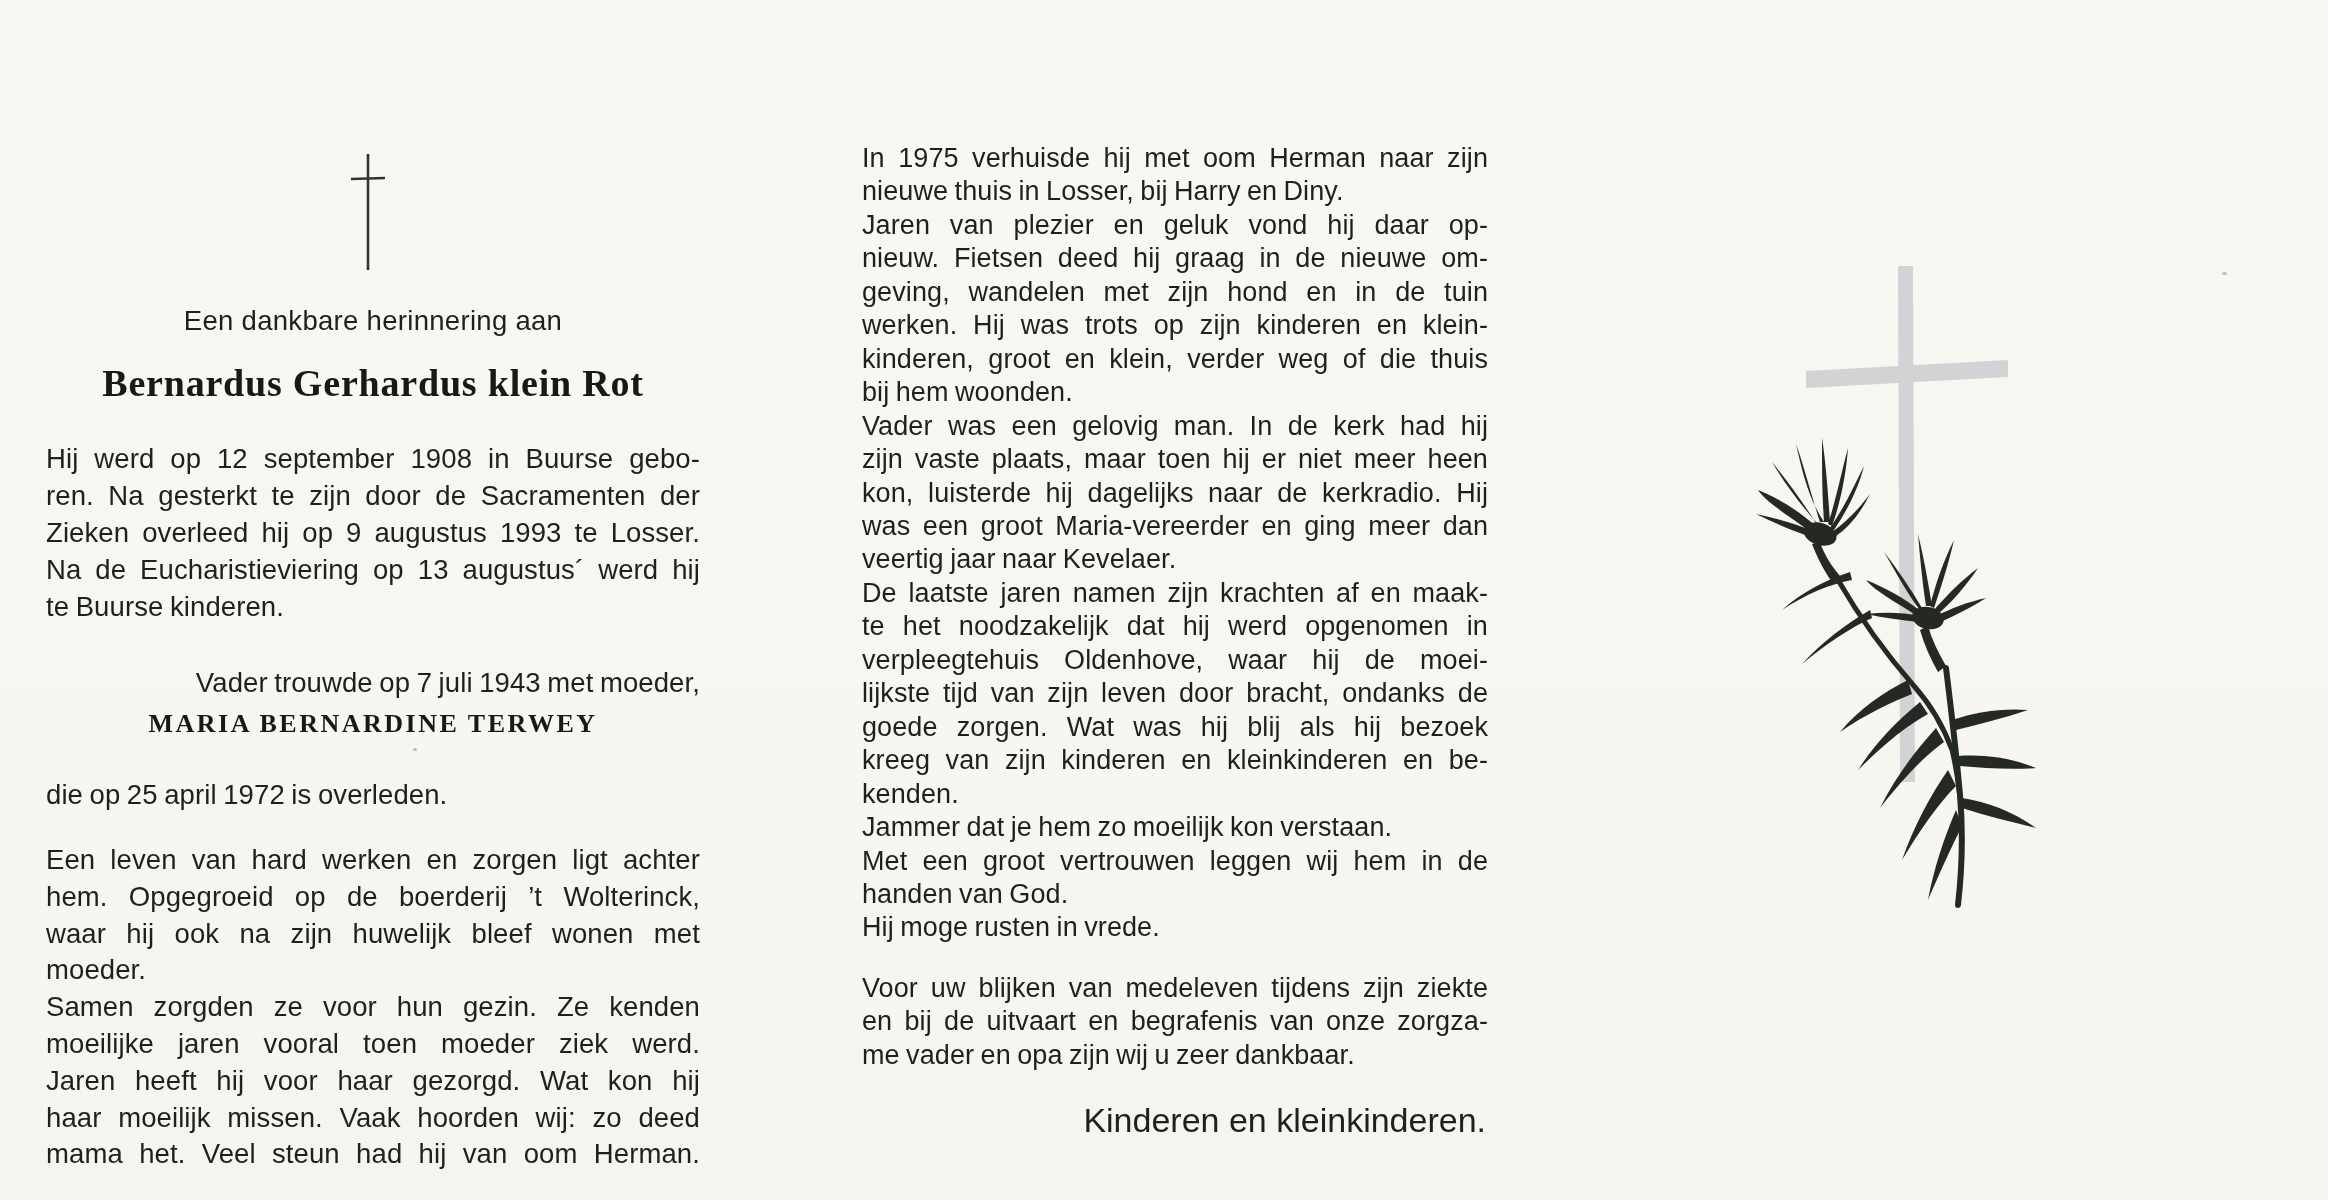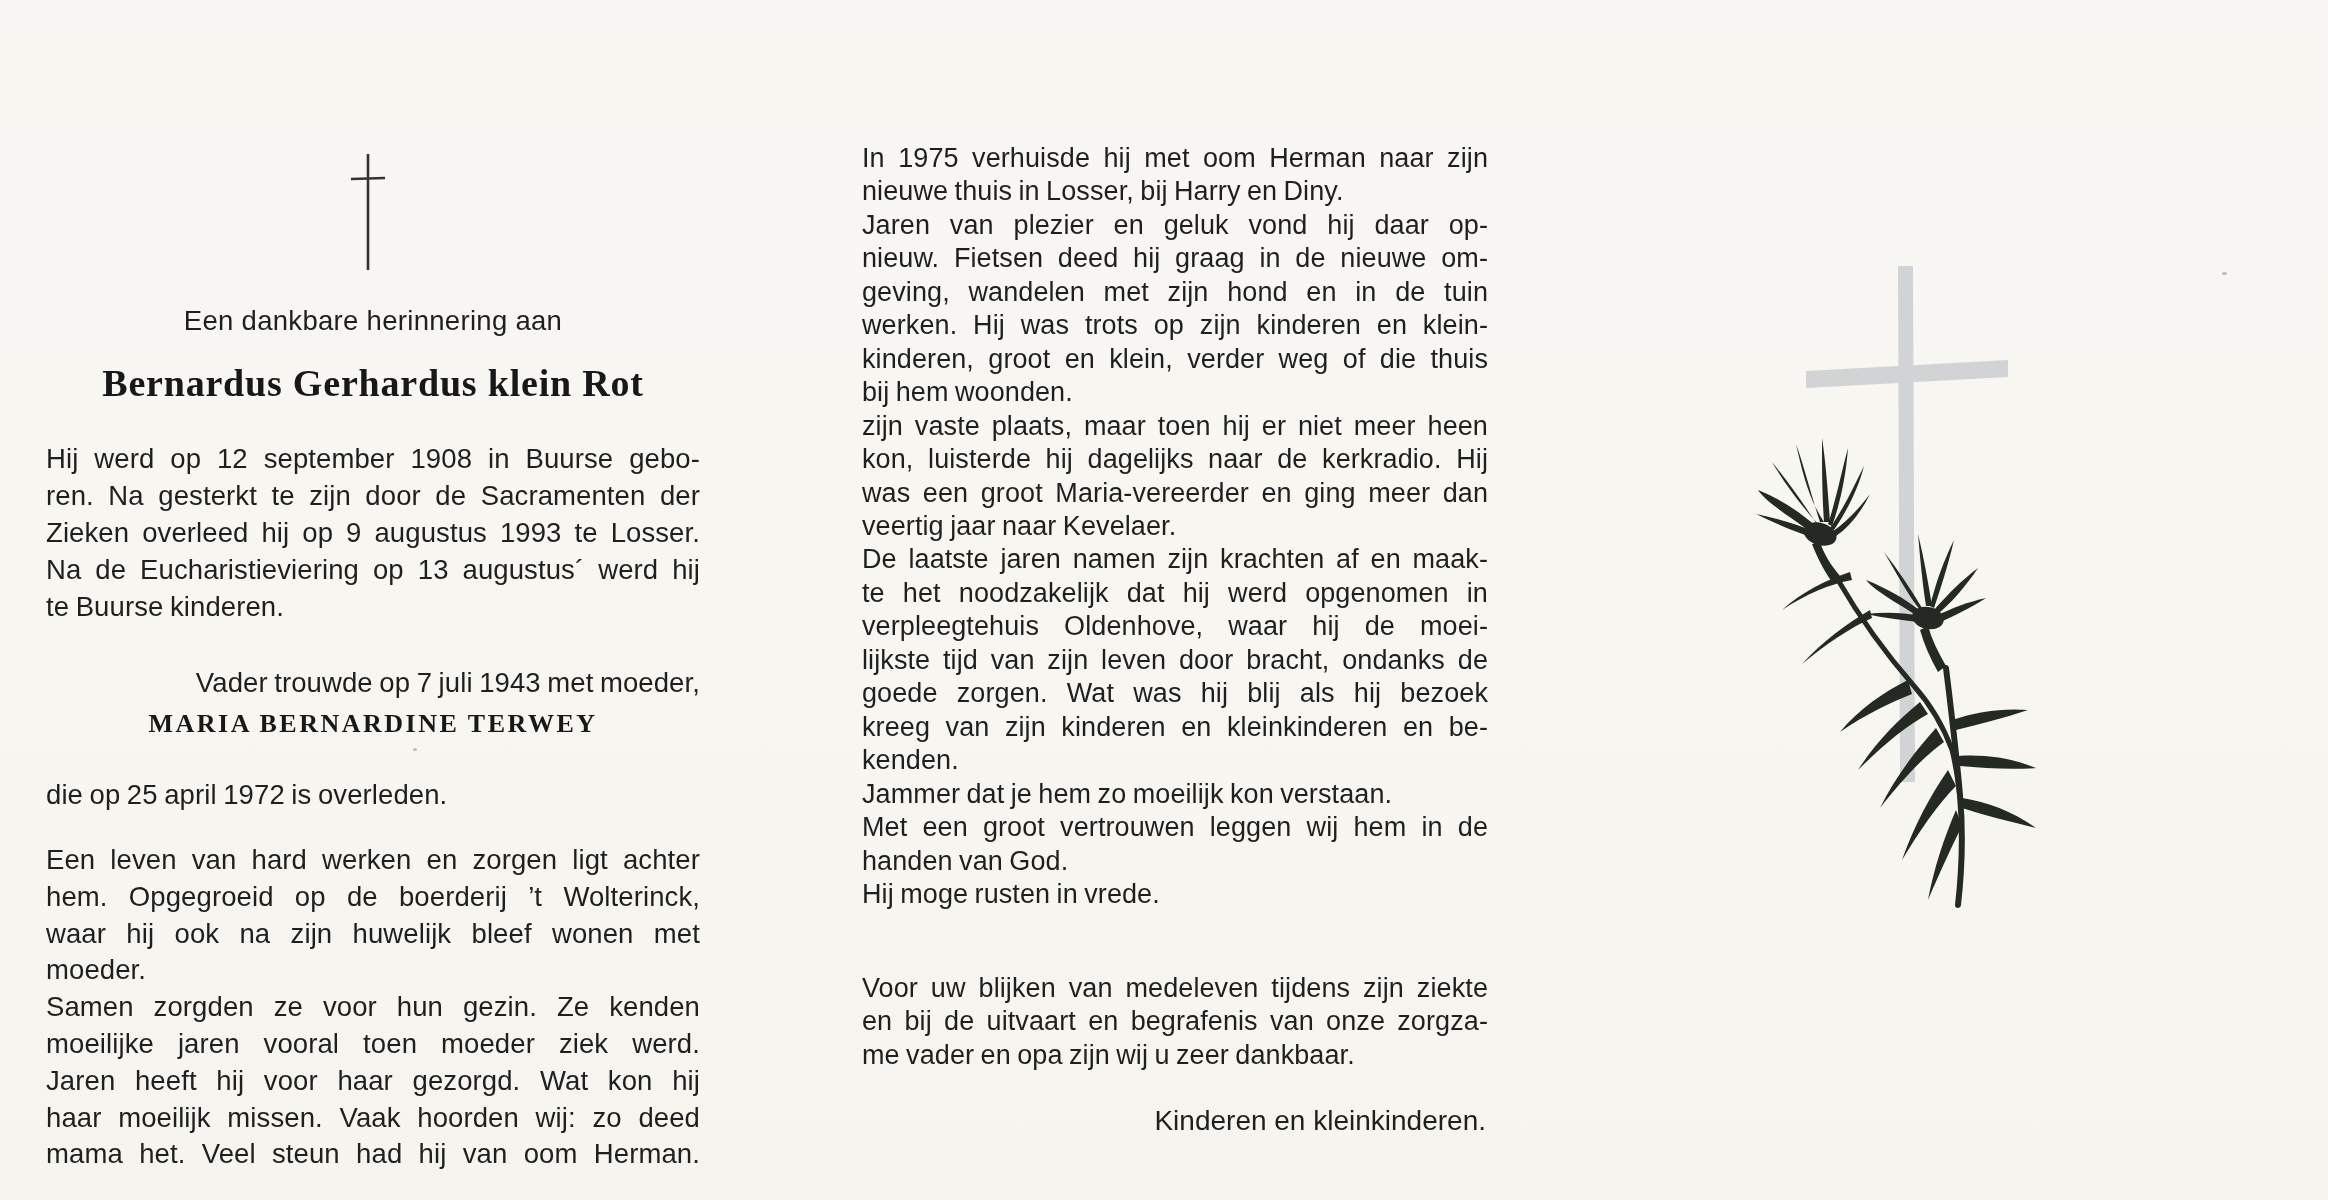--- a/index.html
+++ b/index.html
@@ -54,21 +54,21 @@
     color: #181818;
   }
   #mother-death-line { top: 776px; width: 100%; }
   #life-paragraph    { top: 842px; width: 100%; }
   #life-paragraph .line { line-height: 36.8px; }
 
   #mid-paragraph    { top: 142px; width: 100%; }
   #thanks-paragraph { top: 972px; width: 100%; }
   #signature-line {
     top: 1104px; width: 100%;
-    font-size: 28px; line-height: 33px;
+    font-size: 34px; line-height: 33px;
     text-align: right; padding-right: 2px; box-sizing: border-box;
   }
 
   
   #small-cross { left: 302px; top: 150px; }
 
   
   #cover-art { left: 1700px; top: 250px; }
 
   
@@ -123,20 +123,21 @@
 
   <div id="mid-paragraph" class="abs lh33">
       <div class="line j">In 1975 verhuisde hij met oom Herman naar zijn</div>
       <div class="line">nieuwe thuis in Losser, bij Harry en Diny.</div>
       <div class="line j">Jaren van plezier en geluk vond hij daar op-</div>
       <div class="line j">nieuw. Fietsen deed hij graag in de nieuwe om-</div>
       <div class="line j">geving, wandelen met zijn hond en in de tuin</div>
       <div class="line j">werken. Hij was trots op zijn kinderen en klein-</div>
       <div class="line j">kinderen, groot en klein, verder weg of die thuis</div>
       <div class="line">bij hem woonden.</div>
+      <div class="line j">Vader was een gelovig man. In de kerk had hij</div>
       <div class="line j">zijn vaste plaats, maar toen hij er niet meer heen</div>
       <div class="line j">kon, luisterde hij dagelijks naar de kerkradio. Hij</div>
       <div class="line j">was een groot Maria-vereerder en ging meer dan</div>
       <div class="line">veertig jaar naar Kevelaer.</div>
       <div class="line j">De laatste jaren namen zijn krachten af en maak-</div>
       <div class="line j">te het noodzakelijk dat hij werd opgenomen in</div>
       <div class="line j">verpleegtehuis Oldenhove, waar hij de moei-</div>
       <div class="line j">lijkste tijd van zijn leven door bracht, ondanks de</div>
       <div class="line j">goede zorgen. Wat was hij blij als hij bezoek</div>
       <div class="line j">kreeg van zijn kinderen en kleinkinderen en be-</div>

